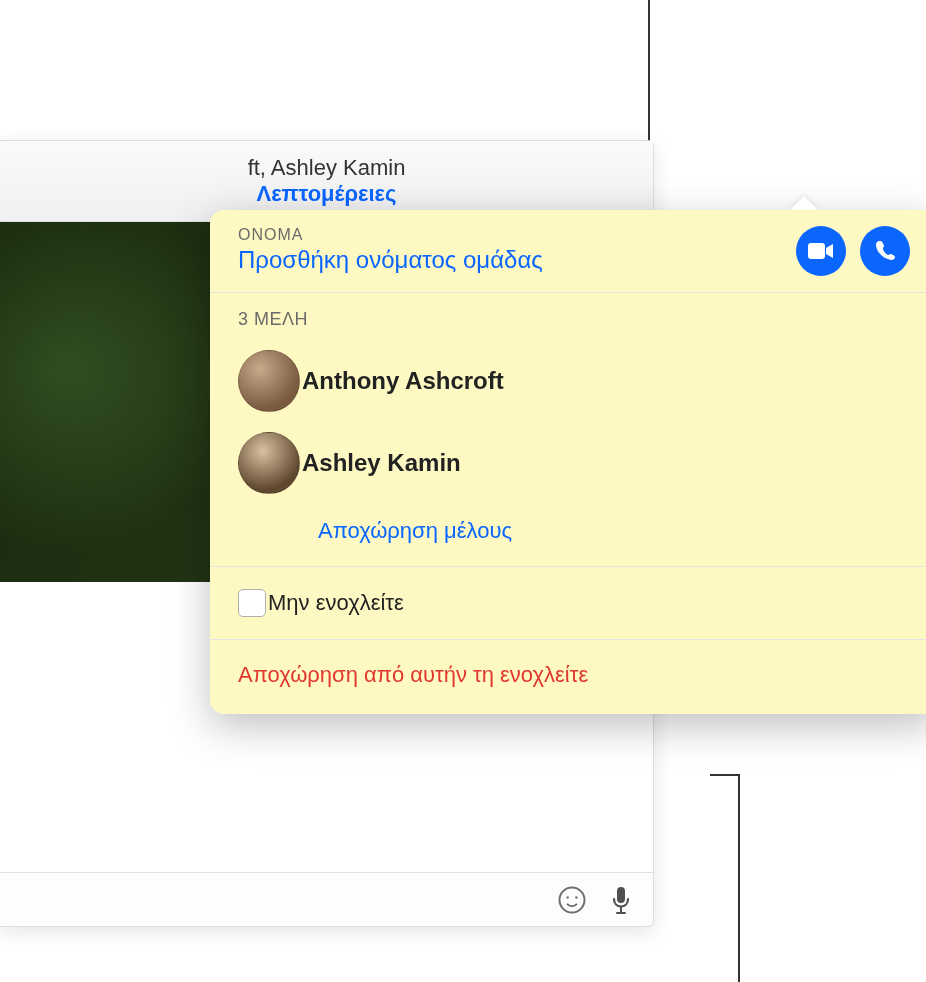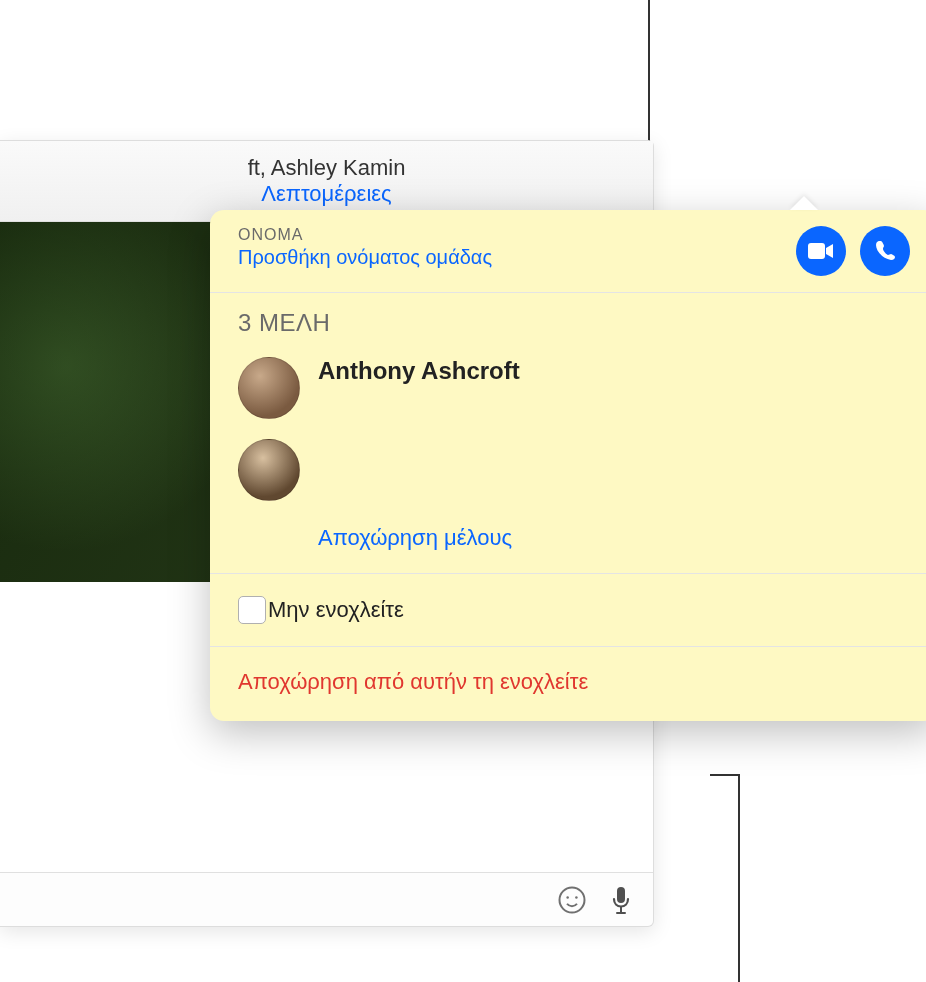--- a/index.html
+++ b/index.html
@@ -33,21 +33,21 @@
     }
     .title-text {
       font-size: 22px;
       color: #333;
       white-space: nowrap;
       overflow: hidden;
     }
     .details-btn {
       font-size: 22px;
       color: #0a66ff;
-      font-weight: 400;
+      font-weight: 700;
       cursor: pointer;
     }
     .content-area {
       height: 650px;
       position: relative;
       background: #fff;
     }
     .forest-image {
       position: absolute;
       top: 0;
@@ -109,46 +109,47 @@
       justify-content:space-between;
     }
     .name-block { display:flex; flex-direction:column; }
     .label-small {
       font-size: 16px;
       letter-spacing: 1px;
       color: #6a6a6a;
       font-weight: 500;
     }
     .add-name {
-      font-size: 20px;
+      font-size: 24px;
       color: #0a66ff;
       margin-top: 2px;
       cursor: pointer;
     }
     .circle-btns { display:flex; gap:14px; }
     .circle-btn {
       width: 50px;
       height: 50px;
       border-radius: 50%;
       background: #0a66ff;
       display:flex;
       align-items:center;
       justify-content:center;
       color:#fff;
       cursor:pointer;
     }
     .member-count {
-      font-size: 24px;
+      font-size: 18px;
       color: #6a6a6a;
       letter-spacing: 0.5px;
       margin-bottom: 10px;
     }
     .member-row {
       display:flex;
-      gap: 18px;
+      align-items:center;
+      gap: 2px;
       padding: 10px 0;
     }
     .avatar {
       width: 62px;
       height: 62px;
       border-radius: 50%;
       background: radial-gradient(circle at 35% 30%, #c8a98a, #7a5a40 70%);
       border: 1px solid rgba(0,0,0,0.1);
       flex-shrink: 0;
     }
@@ -263,20 +264,21 @@
 
   <div class="section">
     <div class="member-count">3 ΜΕΛΗ</div>
 
     <div class="member-row">
       <div class="avatar"></div>
       <span class="member-name">Anthony Ashcroft</span>
     </div>
     <div class="member-row">
       <div class="avatar a2"></div>
+      <span class="member-name">Ashley Kamin</span>
     </div>
 
     <span class="add-member">Αποχώρηση μέλους</span>
   </div>
 
   <div class="dnd-row">
     <div class="checkbox"></div>
     <span class="dnd-label">Μην ενοχλείτε</span>
   </div>
 

